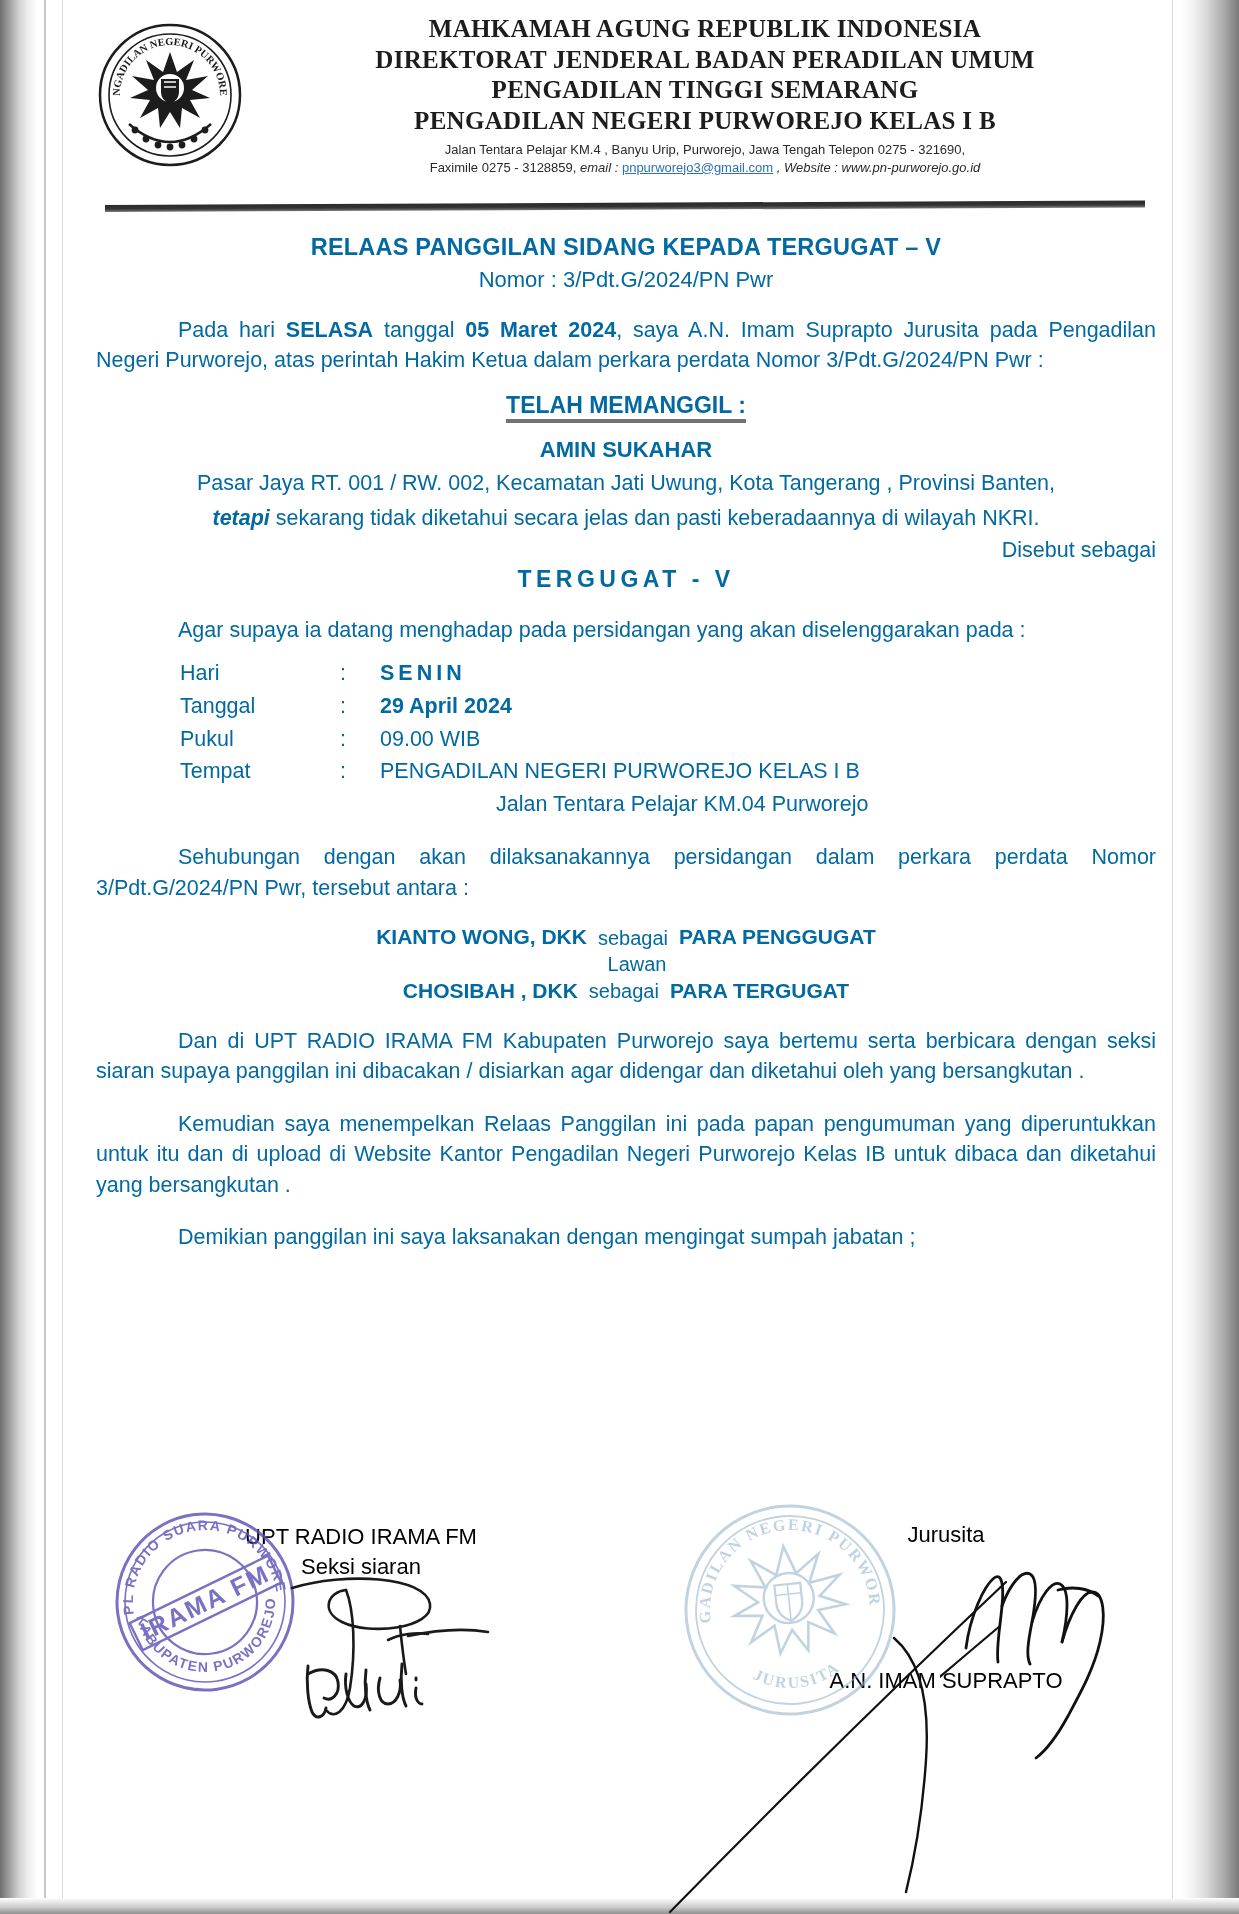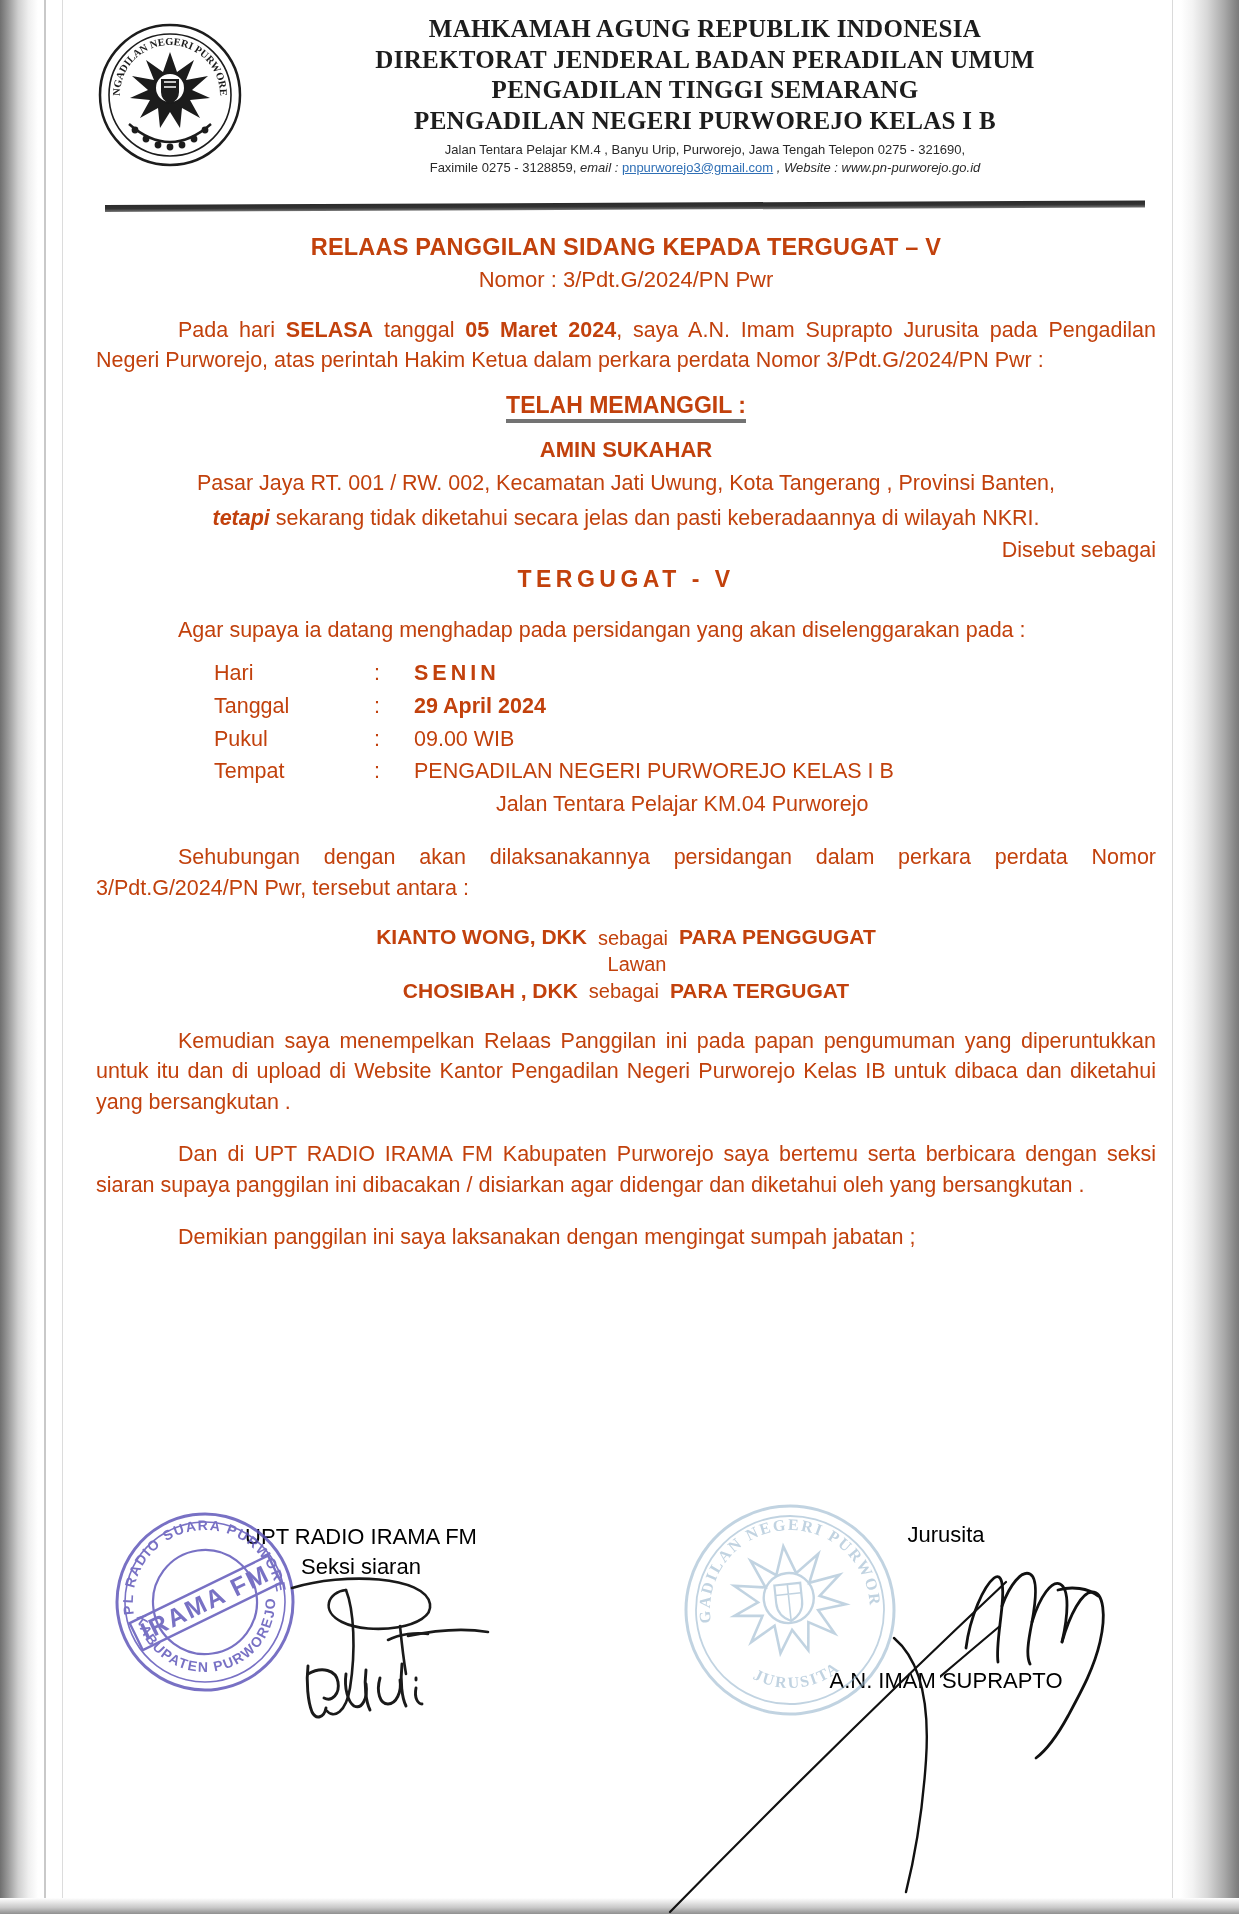--- a/index.html
+++ b/index.html
@@ -40,34 +40,34 @@
   .kop-addr1{margin-top:5px;}
   .kop-addr2 .ital{font-style:italic;}
   .kop-addr2 .mail{color:#2f6fb5;text-decoration:underline;}
   .kop-addr2 .site{font-style:italic;}
 
   .rule{position:absolute;left:105px;top:205px;width:1040px;height:7px;
     background:linear-gradient(180deg,#2b2b2b 0%,#333 55%,#777 100%);
     transform:rotate(-0.25deg);transform-origin:left center;}
 
   
-  .doc{position:absolute;left:96px;top:232px;width:1060px;color:#c2410c;font-size:21.5px;}
+  .doc{position:absolute;left:96px;top:232px;width:1060px;color:#0369a1;font-size:21.5px;}
   .ttl{text-align:center;font-weight:bold;font-size:23.5px;letter-spacing:.2px;line-height:1.35;}
   .ttl2{text-align:center;font-size:22px;margin-top:3px;}
   .para{margin-top:22px;text-align:justify;line-height:1.42;text-indent:82px;}
   .b{font-weight:bold;}
   .bi{font-weight:bold;font-style:italic;}
   .memanggil{text-align:center;font-weight:bold;font-size:23px;margin-top:16px;}
   .memanggil span{border-bottom:4px solid #737373;padding-bottom:1px;}
   .defname{text-align:center;font-weight:bold;font-size:22px;margin-top:18px;}
   .defaddr{text-align:center;margin-top:5px;line-height:1.42;}
   .disebut{text-align:right;margin-top:4px;}
   .tergugat{text-align:center;font-weight:bold;font-size:23px;letter-spacing:4.5px;margin-top:3px;}
 
-  .sched{margin-top:12px;margin-left:118px;}
+  .sched{margin-top:12px;margin-left:84px;}
   .sched-row{display:flex;line-height:1.52;}
   .sched-k{width:160px;}
   .sched-c{width:40px;}
   .sched-v{flex:1;}
   .sched-v.bold{font-weight:bold;}
   .sched-v .spaced{letter-spacing:4px;font-weight:bold;}
   .sched-sub{margin-left:200px;line-height:1.5;}
 
   .parties{margin-top:20px;}
   .pt-row{display:flex;justify-content:center;align-items:flex-end;gap:11px;line-height:1.3;}
@@ -205,22 +205,22 @@
           <span class="rl">PARA PENGGUGAT</span>
         </div>
         <div class="pt-lawan">Lawan</div>
         <div class="pt-row">
           <span class="nm">CHOSIBAH  , DKK</span>
           <span class="sb">sebagai</span>
           <span class="rl">PARA TERGUGAT</span>
         </div>
       </div>
 
+      <div class="para">Dan di UPT RADIO IRAMA FM Kabupaten Purworejo saya bertemu serta berbicara dengan seksi siaran supaya panggilan ini dibacakan / disiarkan agar didengar dan diketahui oleh yang bersangkutan .</div>
       <div class="para">Kemudian saya menempelkan Relaas Panggilan ini pada papan pengumuman yang diperuntukkan untuk itu dan di upload di Website Kantor Pengadilan Negeri Purworejo Kelas IB untuk dibaca dan diketahui yang bersangkutan .</div>
-      <div class="para">Dan di UPT RADIO IRAMA FM Kabupaten Purworejo saya bertemu serta berbicara dengan seksi siaran supaya panggilan ini dibacakan / disiarkan agar didengar dan diketahui oleh yang bersangkutan .</div>
       <div class="para">Demikian panggilan ini saya laksanakan dengan mengingat sumpah jabatan ;</div>
 
     </div>
 
     <div class="sigs">
 
       <div class="sig-left">
         <div class="sig-l1">UPT RADIO IRAMA FM</div>
         <div class="sig-l1">Seksi siaran</div>
       </div>

